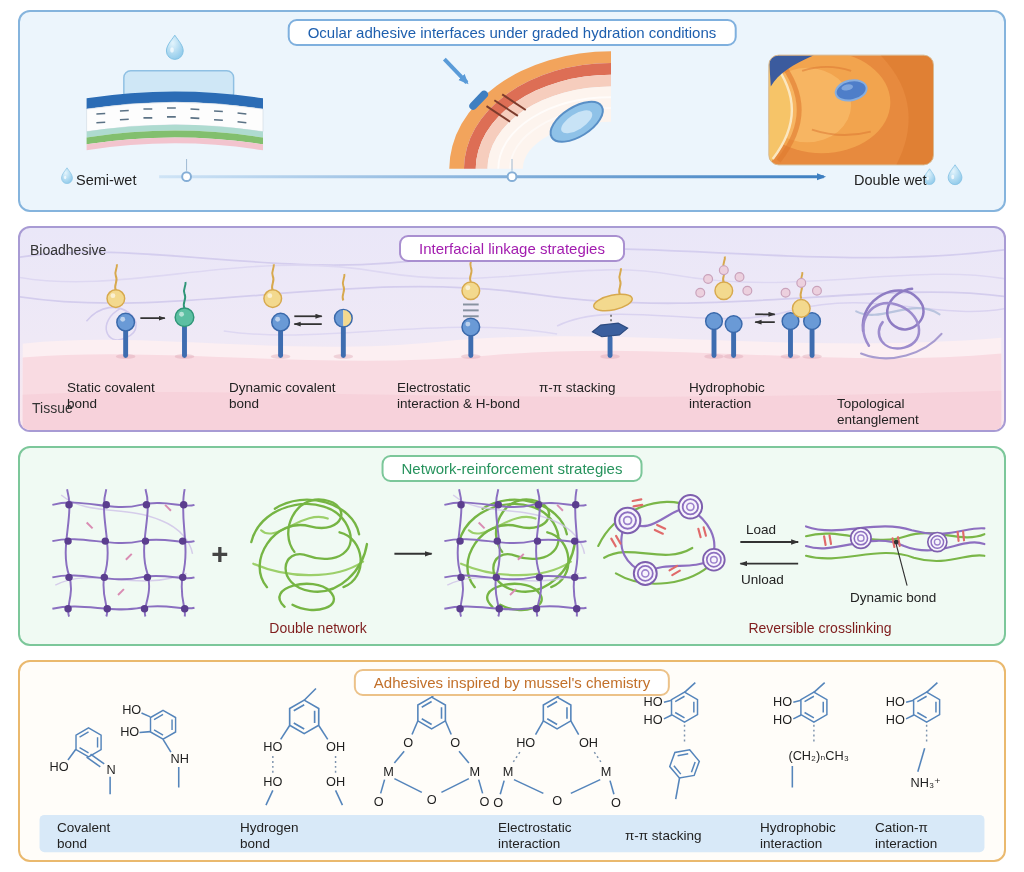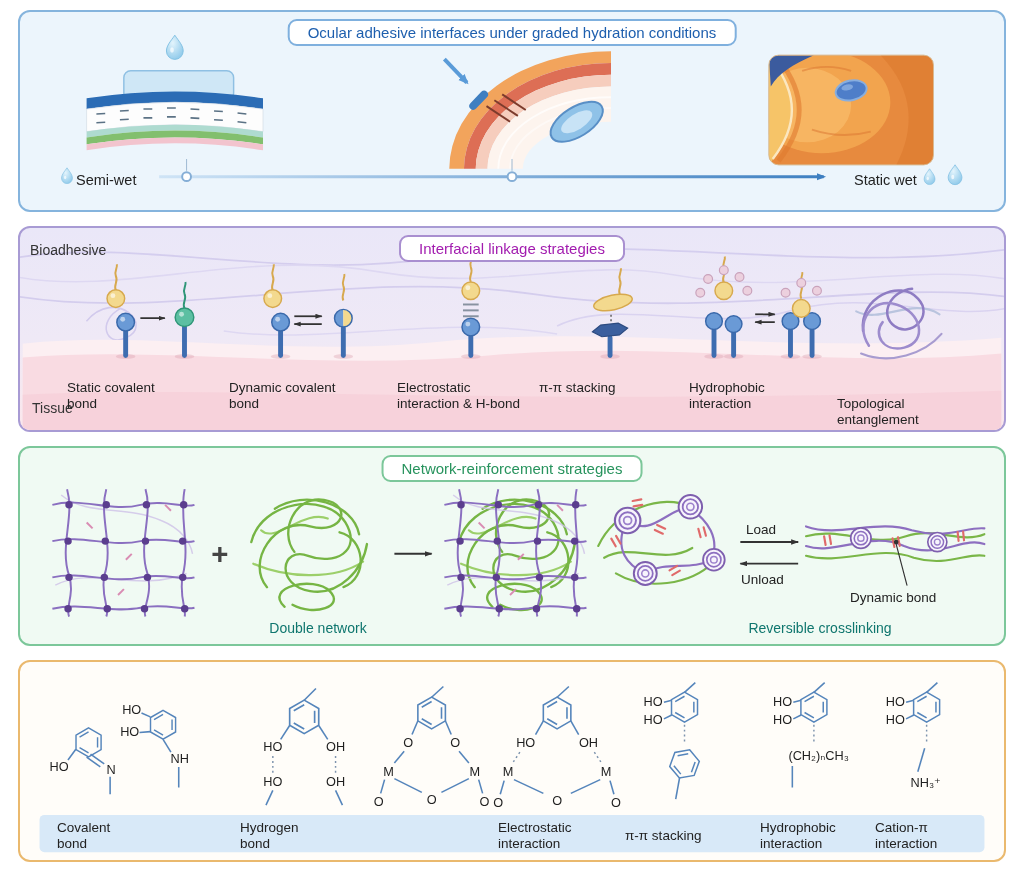--- a/index.html
+++ b/index.html
@@ -14,21 +14,21 @@
   .panel svg{position:absolute;left:0;top:0;width:100%;height:100%;display:block}
   .pill{position:absolute;top:7px;left:50%;transform:translateX(-50%);background:#fff;border:2px solid;border-radius:9px;padding:3px 18px;font-size:15px;font-weight:normal;white-space:nowrap;z-index:5}
   .pill-1{border-color:#7fb0de;color:#1e5fae}
   .pill-2{border-color:#a98fd0;color:#a21caf}
   .pill-3{border-color:#7cc79a;color:#27935d}
   .pill-4{border-color:#ecc289;color:#c2702a}
   .lbl{position:absolute;font-size:13.5px;line-height:1.22;color:#222;text-align:left;white-space:pre-line;z-index:4}
   .corner{position:absolute;font-size:14px;color:#333;z-index:4}
   .scale-lbl{position:absolute;font-size:14.5px;color:#222;z-index:4}
   .small-lbl{position:absolute;font-size:13.5px;color:#222;text-align:left;z-index:4}
-  .big-lbl{position:absolute;font-size:14px;color:#0f766e;text-align:center;z-index:4}
+  .big-lbl{position:absolute;font-size:14px;color:#7f1d1d;text-align:center;z-index:4}
   .atom{font-size:13px;fill:#1f1f1f}
   .plus-sign{font-size:30px;font-weight:bold;fill:#444}
 </style>
 </head>
 <body>
 
 <div class="fig">
 
   <section class="panel panel-1">
     <div class="pill pill-1">Ocular adhesive interfaces under graded hydration conditions</div>
@@ -135,21 +135,21 @@
         </g>
       <g>
           <use href="#drop" transform="translate(920,168) scale(0.62)"></use>
         </g>
       <g>
           <use href="#drop" transform="translate(946,166) scale(0.78)"></use>
         </g>
     </svg>
 
     <div class="scale-lbl" style="left:56px;top:160px">Semi-wet</div>
-    <div class="scale-lbl" style="left:834px;top:160px">Static wet</div>
+    <div class="scale-lbl" style="left:834px;top:160px">Double wet</div>
   </section>
 
   <section class="panel panel-2">
     <div class="pill pill-2">Interfacial linkage strategies</div>
 
     <svg viewBox="0 0 988 206">
       <defs>
         <marker id="mB2" markerWidth="5" markerHeight="4" refX="3.6" refY="1.4" orient="auto">
           <path d="M0,0 L4,1.4 L0,2.8 Z" fill="#333"></path>
         </marker>
@@ -414,20 +414,21 @@
     </svg>
 
     <div class="big-lbl" style="left:213px;top:172px;width:170px">Double network</div>
     <div class="small-lbl" style="left:726px;top:74px;width:60px">Load</div>
     <div class="small-lbl" style="left:721px;top:124px;width:70px">Unload</div>
     <div class="small-lbl" style="left:830px;top:142px;width:140px">Dynamic bond</div>
     <div class="big-lbl" style="left:690px;top:172px;width:220px">Reversible crosslinking</div>
   </section>
 
   <section class="panel panel-4">
+    <div class="pill pill-4">Adhesives inspired by mussel's chemistry</div>
 
     <svg viewBox="0 0 988 202">
       <defs>
         <g id="bz" fill="none" stroke="#5585bb" stroke-width="1.8">
           <path d="M0,-18 L15.6,-9 L15.6,9 L0,18 L-15.6,9 L-15.6,-9 Z"></path>
           <path d="M11.2,-6.5 L11.2,6.5 M0,13 L-11.2,6.5 M-11.2,-6.5 L0,-13"></path>
         </g>
       </defs>
 
       <rect x="12" y="156" width="964" height="38" rx="5" fill="#d8e9f8"></rect>

